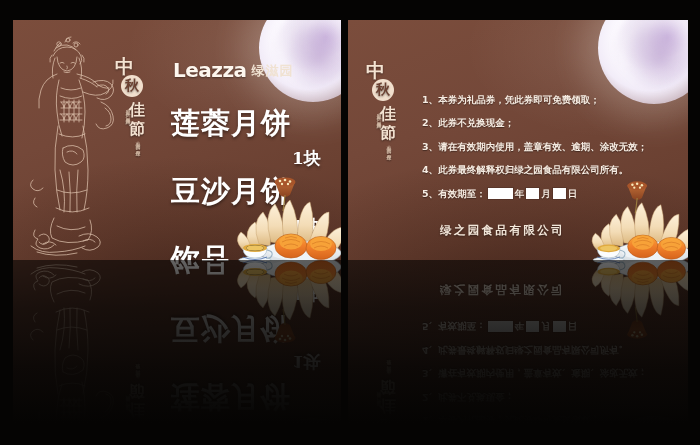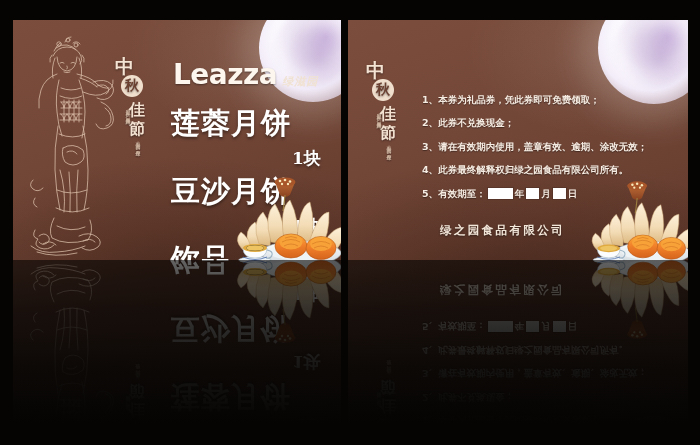--- a/index.html
+++ b/index.html
@@ -90,29 +90,29 @@
     width:24px; height:78px;
     font-size:5px; line-height:1.25;
     color:#e8d3bd; opacity:.8;
     writing-mode:vertical-rl; text-orientation:upright;
     letter-spacing:.4px;
   }
 
   
   .brand{ position:absolute; left:160px; top:38px; display:flex; align-items:flex-end; gap:5px; }
   .brand-word{
-    font-size:28px; font-weight:800; letter-spacing:-.5px;
+    font-size:20px; font-weight:800; letter-spacing:-.5px;
     color:#fdf6ee; font-family:"DejaVu Sans","Liberation Sans",sans-serif;
     text-shadow:0 1px 2px rgba(0,0,0,.4);
     position:relative;
   }
   .brand-cn{
-    font-size:11px; font-weight:700; color:#f0e2d2;
+    font-size:13px; font-weight:700; color:#f0e2d2;
     font-family:"DejaVu Serif","Liberation Serif",serif;
-    padding-bottom:2px; letter-spacing:1px;font-style:italic;
+    padding-bottom:2px; letter-spacing:1px;
   }
 
   
   .products{ position:absolute; left:158px; top:84px; }
   .p-line{
     display:flex; align-items:flex-start;
     color:#ffffff;
     font-family:"DejaVu Serif","Liberation Serif",serif;
     text-shadow:0 2px 3px rgba(0,0,0,.42);
     margin-bottom:2px;

